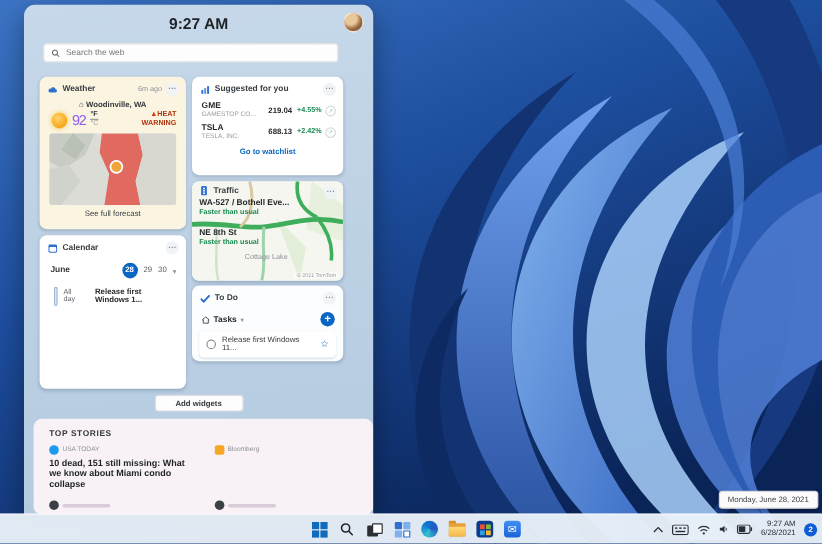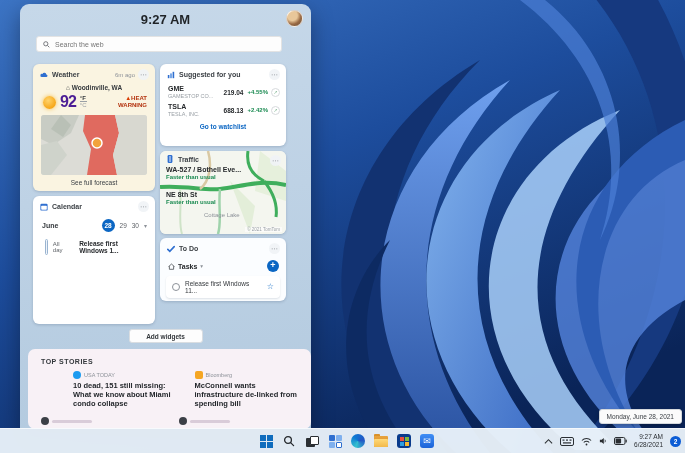--- a/index.html
+++ b/index.html
@@ -25,21 +25,21 @@
   .head-right { margin-left:auto; display:flex; align-items:center; gap:3px; }
   .ago { font-size:6px; color:#8d9299; }
   .dots { width:11px; height:11px; border-radius:50%; background:rgba(240,243,246,.9); color:#6a7077; font-size:7px;
     display:flex; align-items:center; justify-content:center; line-height:1; }
 
   
   .weather { left:13px; top:60px; width:122px; height:127px; background:#faf4e1; }
   .w-loc { text-align:center; font-size:6.5px; font-weight:700; color:#34383c; margin-top:1px; }
   .w-temp-row { display:flex; align-items:center; padding:2px 8px 2px 10px; gap:4px; }
   .sun { width:13px; height:13px; border-radius:50%; background:radial-gradient(circle at 40% 35%,#ffd36b,#f5a312 75%); box-shadow:0 0 4px #f8c14a; }
-  .deg { font-size:16px; font-weight:700; color:#4c1d95; letter-spacing:-1px; }
+  .deg { font-size:12px; font-weight:400; color:#8b5cf6; letter-spacing:-1px; }
   .units { display:flex; flex-direction:column; line-height:6px; margin-top:-2px; }
   .unit-f { font-size:6px; font-weight:700; color:#33373b; border-bottom:1px solid #9aa0a6; }
   .unit-c { font-size:6px; color:#9aa0a6; }
   .alert { margin-left:auto; text-align:right; font-size:6px; font-weight:800; color:#b3320e; line-height:7px; }
   .alert .tri { color:#d83b01; font-size:6px; }
   .w-map { margin:2px 8px 0 8px; height:60px; border-radius:3px; overflow:hidden; }
   .w-link { text-align:center; font-size:6.5px; color:#3a3f44; margin-top:4px; }
 
   
   .stocks { left:140px; top:60px; width:126px; height:82px; }
@@ -89,21 +89,21 @@
   .task-circle { width:8px; height:8px; border:1px solid #8d9299; border-radius:50%; flex:0 0 auto; }
   .task-text { font-size:6.5px; color:#34383c; }
   .task-star { margin-left:auto; color:#0b66c3; font-size:8px; line-height:8px; }
 
   .add-widgets { position:absolute; left:50%; transform:translateX(-50%); top:325px; width:74px; height:14px; background:#fdfdfd;
     border:1px solid #d9dde1; border-radius:3px; font-size:6.5px; font-weight:700; color:#34383c; display:flex; align-items:center; justify-content:center; }
 
   
   .news { position:absolute; left:8px; top:345px; width:283px; height:80px; background:#f8f1f6; border-radius:7px; padding:9px 13px; }
   .news-header { font-size:7px; font-weight:800; letter-spacing:.5px; color:#34383c; margin-bottom:6px; }
-  .stories { display:flex; gap:18px;margin-left:32px; }
+  .stories { display:flex; gap:18px; }
   .story { width:125px; }
   .src-row { display:flex; align-items:center; gap:3px; margin-bottom:2px; }
   .src-logo { width:8px; height:8px; border-radius:50%; }
   .src-logo.square { border-radius:2px; }
   .src-name { font-size:5.5px; color:#8d9299; }
   .headline { font-size:7.5px; font-weight:800; color:#1f2327; line-height:9px; }
   .stub-row { display:flex; gap:18px; margin-top:9px; }
   .stub { width:125px; display:flex; align-items:center; gap:3px; }
   .stub-logo { width:8px; height:8px; border-radius:50%; background:#3b3f46; }
   .stub-bar { width:40px; height:3px; background:#d9ccd9; border-radius:2px; }
@@ -351,21 +351,20 @@
             <span class="src-logo" style="background:#1c9bf0;"></span>
             <span class="src-name">USA TODAY</span>
           </div>
           <div class="headline">10 dead, 151 still missing: What we know about Miami condo collapse</div>
         </div>
         <div class="story">
           <div class="src-row">
             <span class="src-logo square" style="background:#f5a623;"></span>
             <span class="src-name">Bloomberg</span>
           </div>
-          <div class="headline">McConnell wants infrastructure de-linked from spending bill</div>
         </div>
       </div>
       <div class="stub-row">
         <div class="stub">
             <span class="stub-logo"></span>
             <span class="stub-bar"></span>
           </div>
         <div class="stub">
             <span class="stub-logo"></span>
             <span class="stub-bar"></span>

